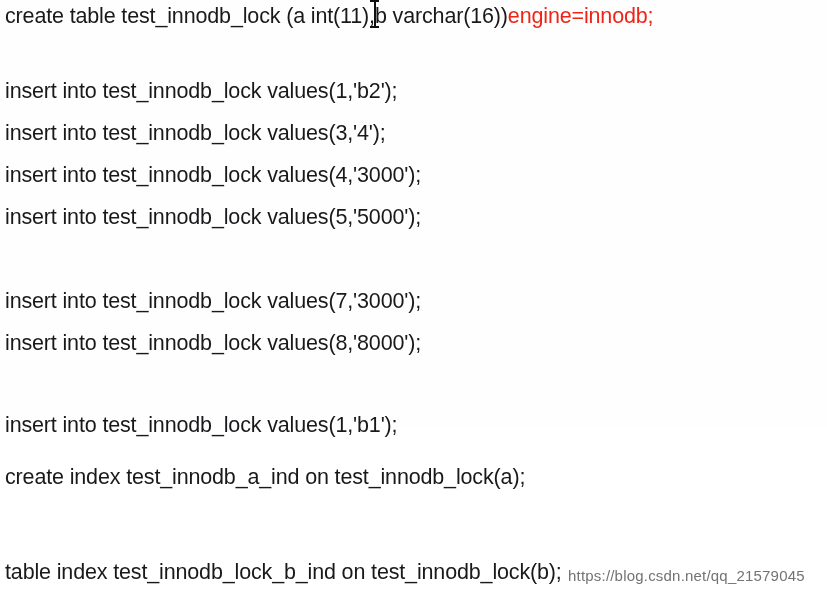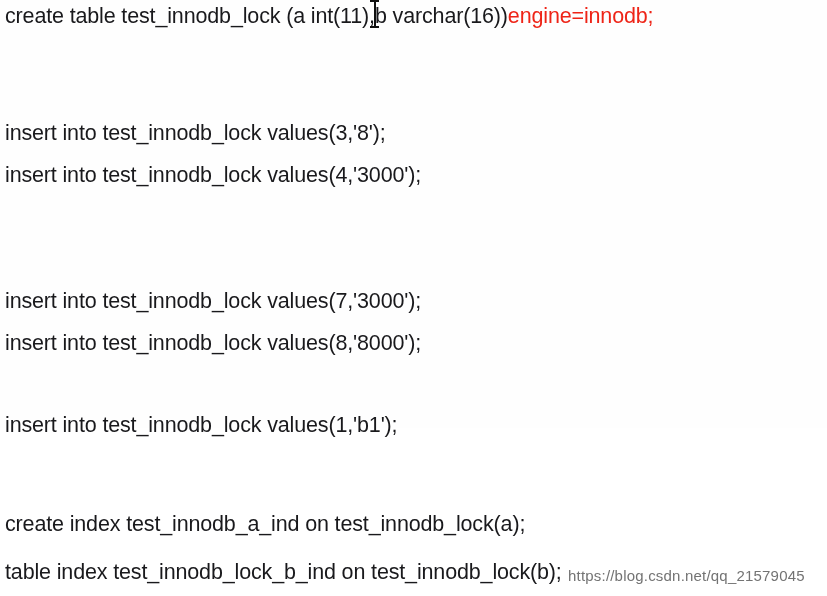--- a/index.html
+++ b/index.html
@@ -102,29 +102,31 @@
 </style>
 </head>
 <body>
 
 <div id="sql-editor">
 
   <div class="code-line" style="top:3px"><span class="tok-plain">create table test_innodb_lock (a int(11),b varchar(16))</span><span class="tok-engine">engine=innodb;</span></div>
 
   <div class="code-line blank" style="top:45px"></div>
 
-  <div class="code-line" style="top:120px"><span class="tok-plain">insert into test_innodb_lock values(3,'8');</span></div>
+  <div class="code-line" style="top:78px"><span class="tok-plain">insert into test_innodb_lock values(1,'b2');</span></div>
+  <div class="code-line" style="top:120px"><span class="tok-plain">insert into test_innodb_lock values(3,'4');</span></div>
   <div class="code-line" style="top:162px"><span class="tok-plain">insert into test_innodb_lock values(4,'3000');</span></div>
+  <div class="code-line" style="top:204px"><span class="tok-plain">insert into test_innodb_lock values(5,'5000');</span></div>
   <div class="code-line" style="top:288px"><span class="tok-plain">insert into test_innodb_lock values(7,'3000');</span></div>
   <div class="code-line" style="top:330px"><span class="tok-plain">insert into test_innodb_lock values(8,'8000');</span></div>
   <div class="code-line" style="top:412px"><span class="tok-plain">insert into test_innodb_lock values(1,'b1');</span></div>
 
   <div class="code-line blank" style="top:450px"></div>
 
-  <div class="code-line" style="top:511px"><span class="tok-plain">create index test_innodb_a_ind on test_innodb_lock(a);</span></div>
+  <div class="code-line" style="top:464px"><span class="tok-plain">create index test_innodb_a_ind on test_innodb_lock(a);</span></div>
 
   <div class="code-line blank" style="top:527px"></div>
 
   <div class="code-line" style="top:559px"><span class="tok-plain">table index test_innodb_lock_b_ind on test_innodb_lock(b);</span></div>
 
   <div id="text-cursor">
     <div class="ibeam-cap-top"></div>
     <div class="ibeam-stem"></div>
     <div class="ibeam-cap-bot"></div>
   </div>

